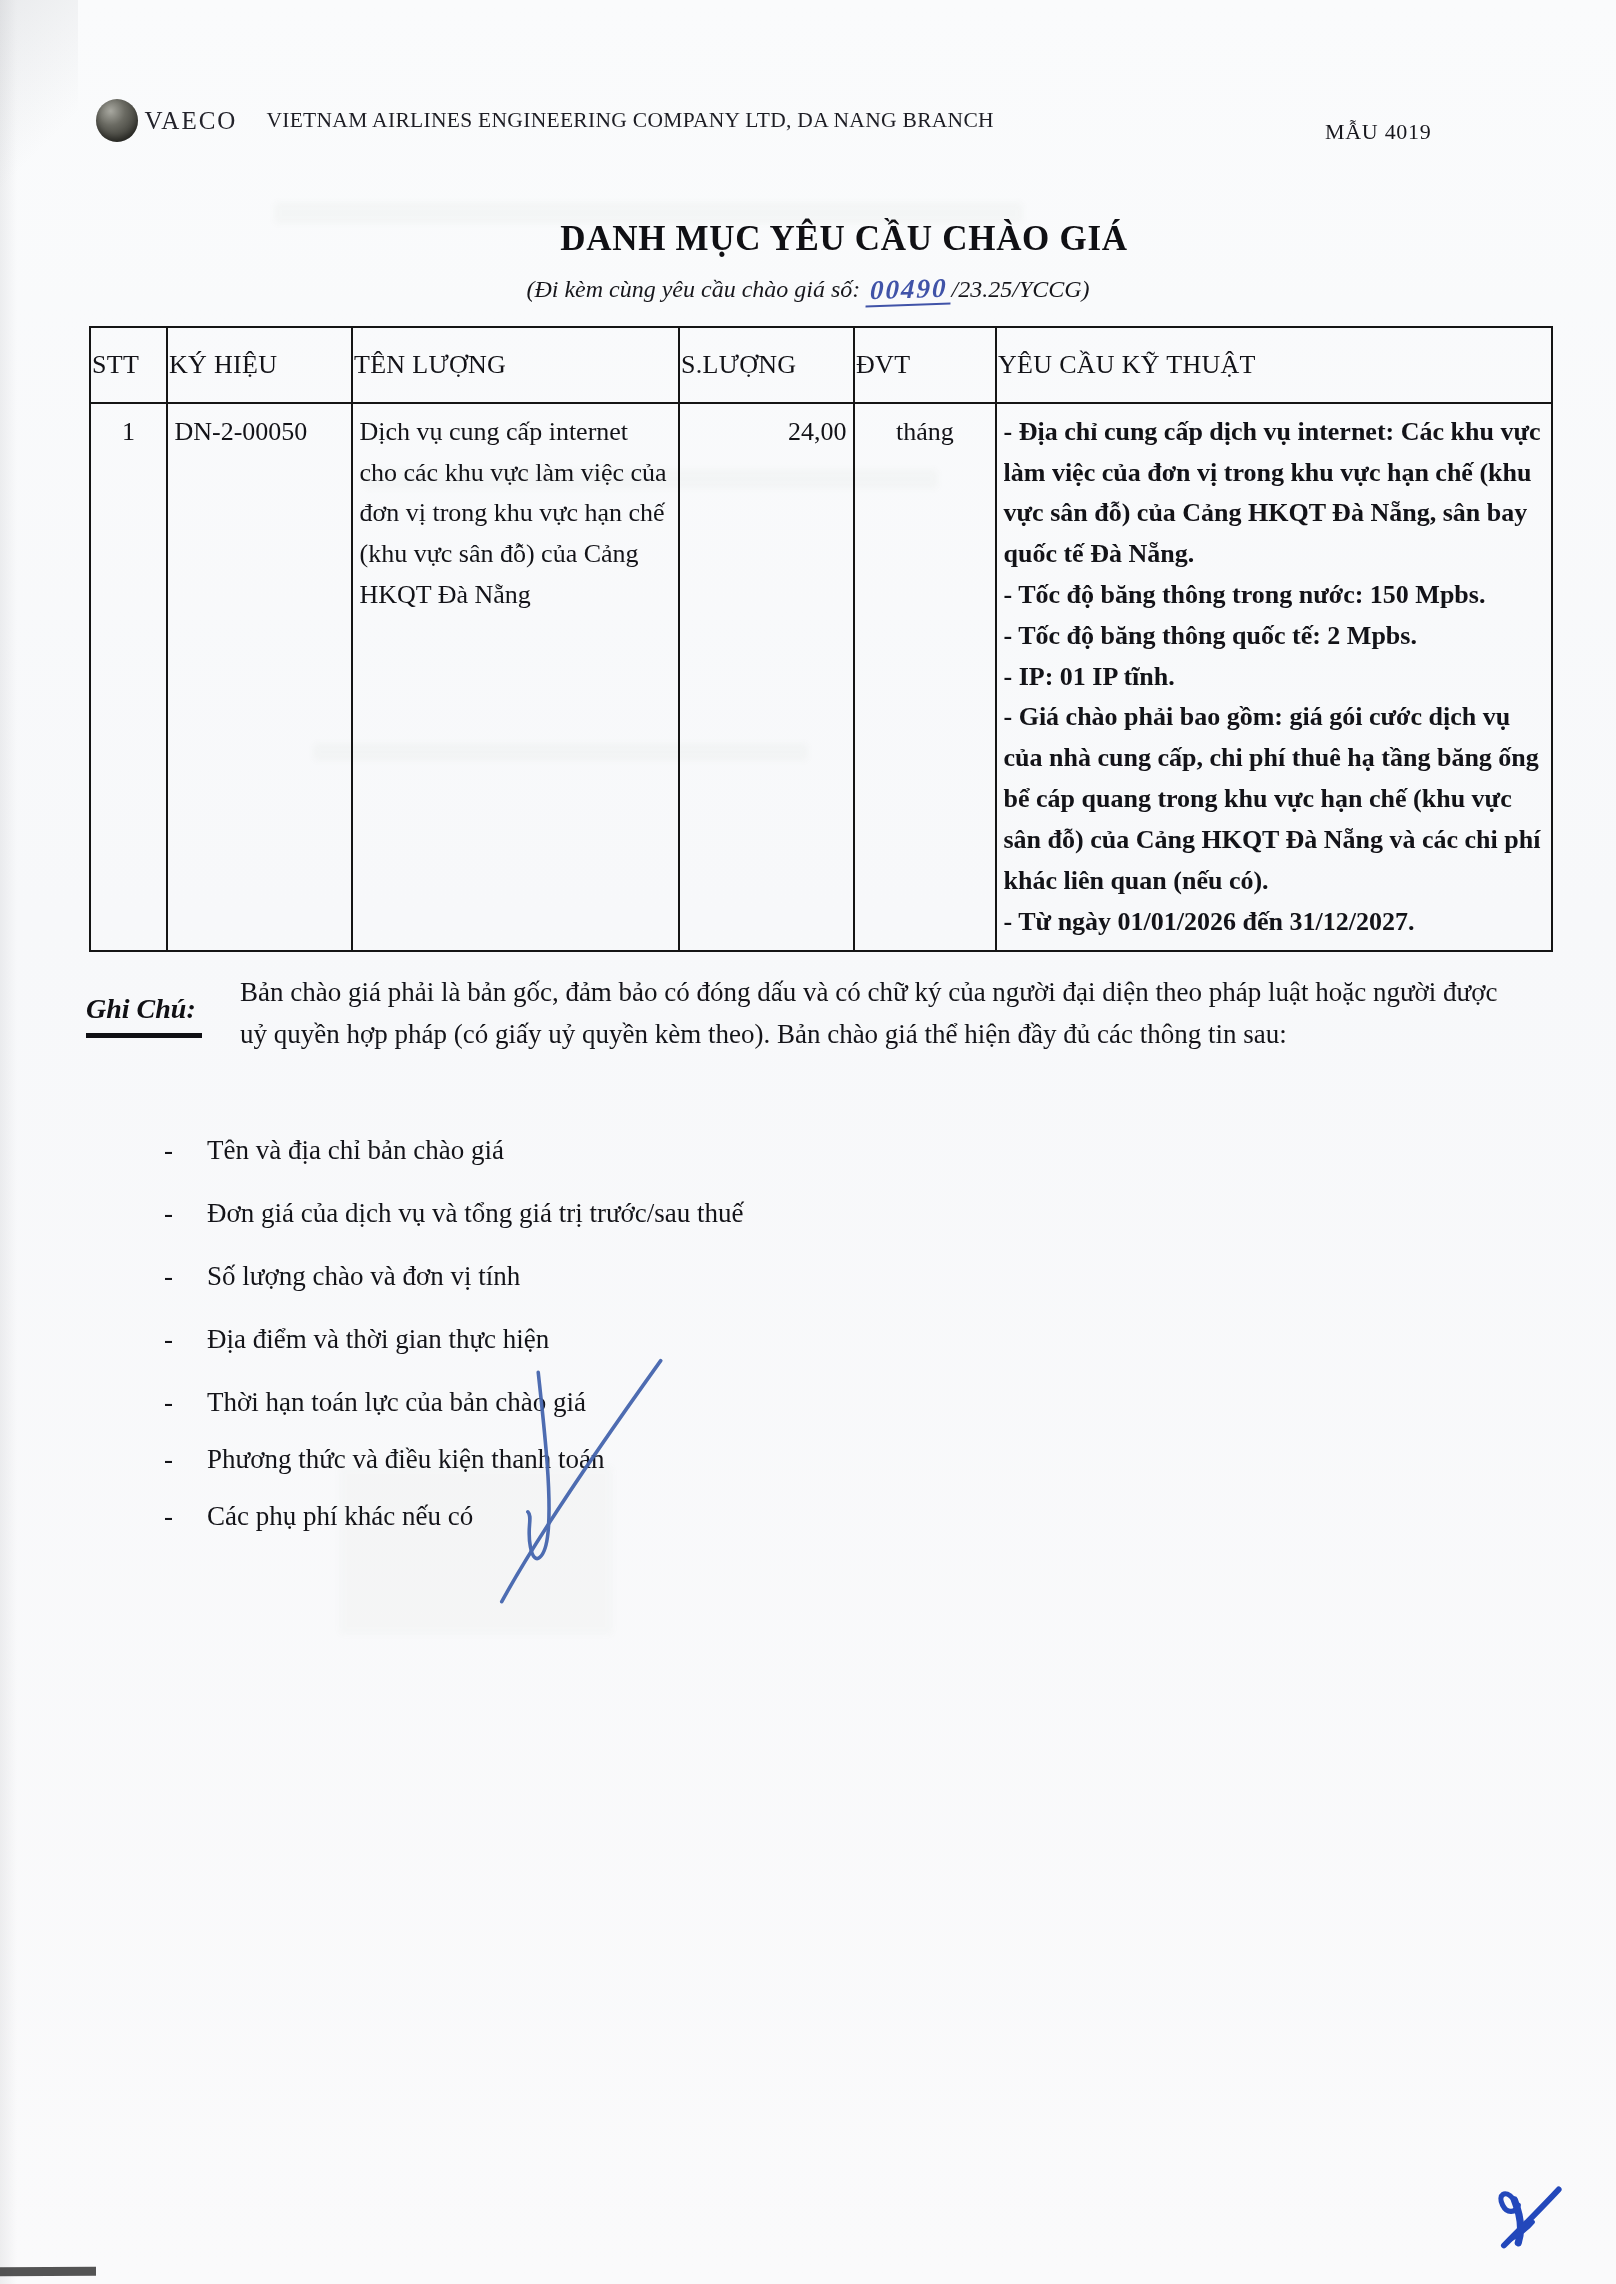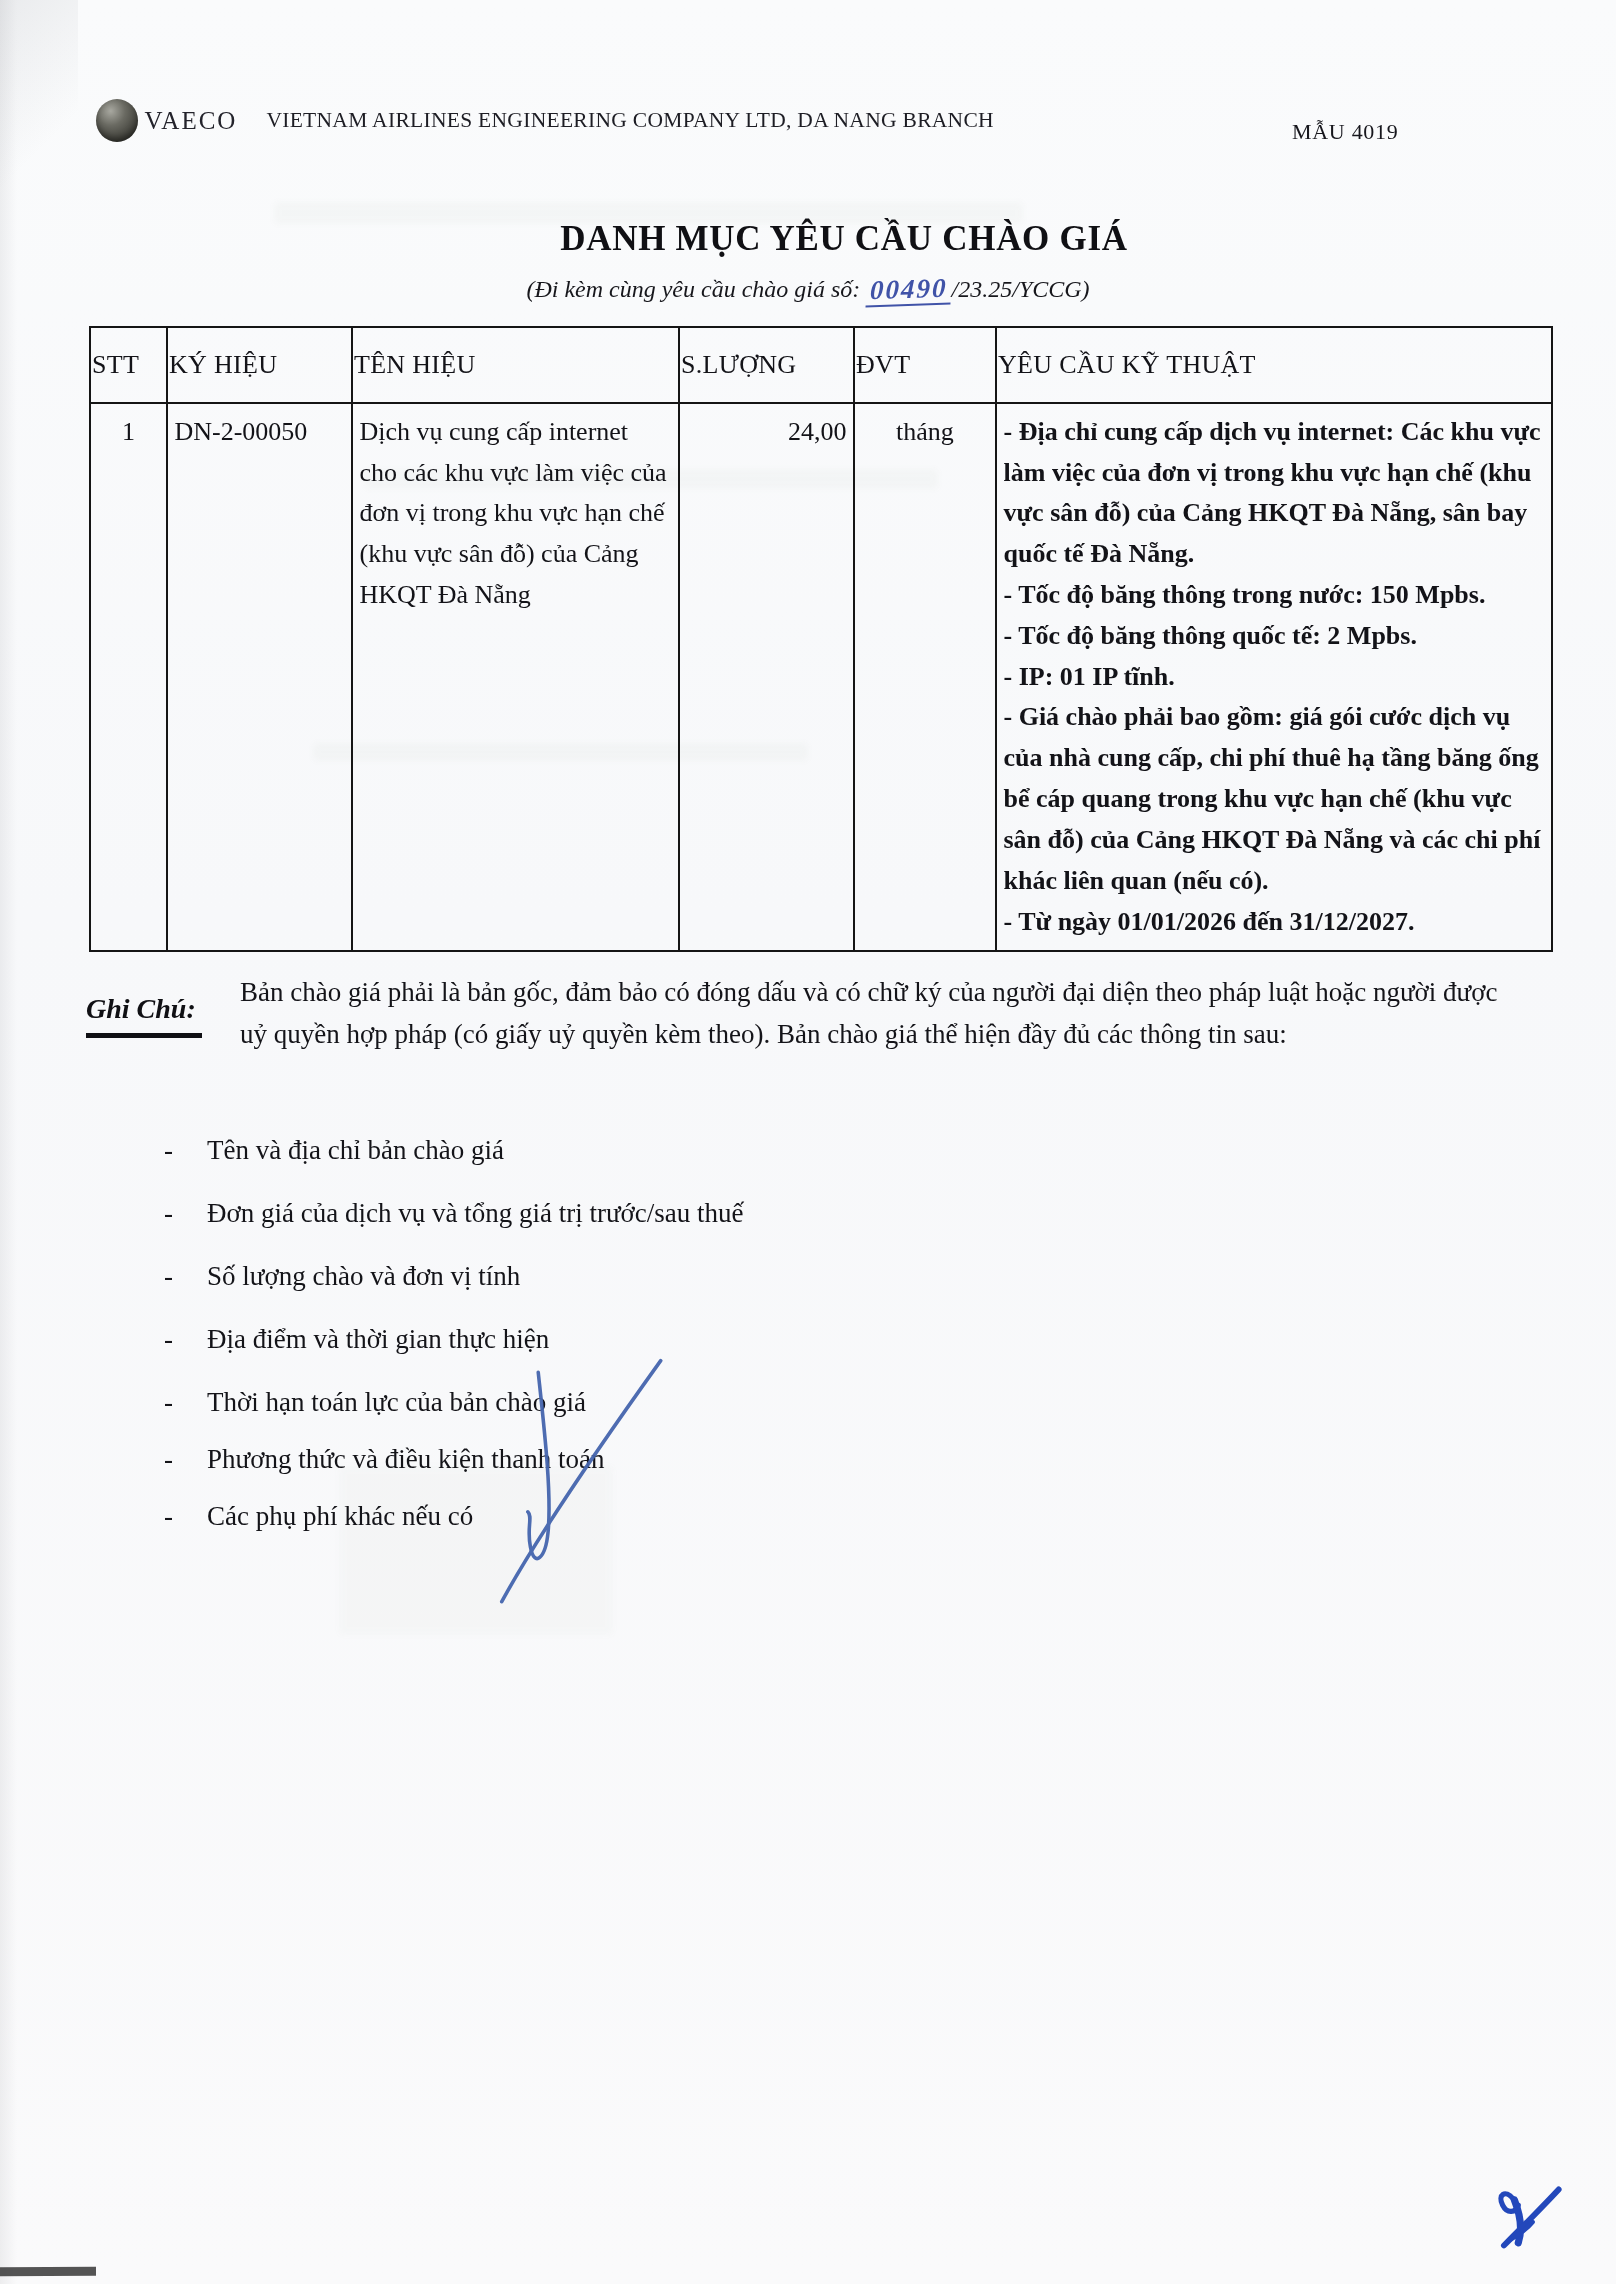--- a/index.html
+++ b/index.html
@@ -22,21 +22,21 @@
     background:#2a2a2a;opacity:.8;transform:skewY(-.3deg);}
   .ghost{position:absolute;background:#8a9a84;opacity:.045;filter:blur(3.3px);border-radius:3.9px;}
 
   
   .hdr{position:absolute;left:96px;top:99px;display:flex;align-items:center;}
   .logo{width:42px;height:43px;border-radius:50%;
     background:radial-gradient(circle at 35% 28%,#a8a8a0 0%,#6a6a62 35%,#3c3c36 75%,#2b2b27 100%);
     box-shadow:inset 0 -3.9px 6.5px rgba(0,0,0,.35);}
   .brand{font-size:25px;letter-spacing:2px;color:#23232b;margin-left:6.5px;}
   .company{font-size:21.5px;letter-spacing:0.3px;color:#1d1d24;margin-left:29px;white-space:nowrap;}
-  .form-code{position:absolute;left:1292px;top:119px;font-size:22px;color:#17171d;letter-spacing:0.7px;}
+  .form-code{position:absolute;left:1325px;top:119px;font-size:22px;color:#17171d;letter-spacing:0.7px;}
 
   
   .title{position:absolute;left:0;top:219px;width:100%;text-align:center;
     font-size:35px;font-weight:bold;letter-spacing:0.7px;color:#101014;padding-left:36px;}
   .subtitle{position:absolute;left:0;top:276px;width:100%;text-align:center;
     font-size:24px;font-style:italic;color:#17171c;}
   .hand-number{display:inline-block;font-style:italic;font-weight:bold;
     font-size:27px;letter-spacing:2px;transform:rotate(-2deg) skewX(-4deg);
     padding:0 3.9px 1.3px 3.9px;border-bottom:2px solid;line-height:1;vertical-align:-1.3px;}
 
@@ -106,21 +106,21 @@
         <col class="c2">
         <col class="c3">
         <col class="c4">
         <col class="c5">
         <col class="c6">
       </colgroup>
     <thead>
       <tr>
         <th>STT</th>
         <th>KÝ HIỆU</th>
-        <th>TÊN HIỆU</th>
+        <th>TÊN LƯỢNG</th>
         <th>S.LƯỢNG</th>
         <th>ĐVT</th>
         <th>YÊU CẦU KỸ THUẬT</th>
       </tr>
     </thead>
     <tbody>
       <tr>
         <td class="c-stt">1</td>
         <td>DN-2-00050</td>
         <td>Dịch vụ cung cấp internet cho các khu vực làm việc của đơn vị trong khu vực hạn chế (khu vực sân đỗ) của Cảng HKQT Đà Nẵng</td>

